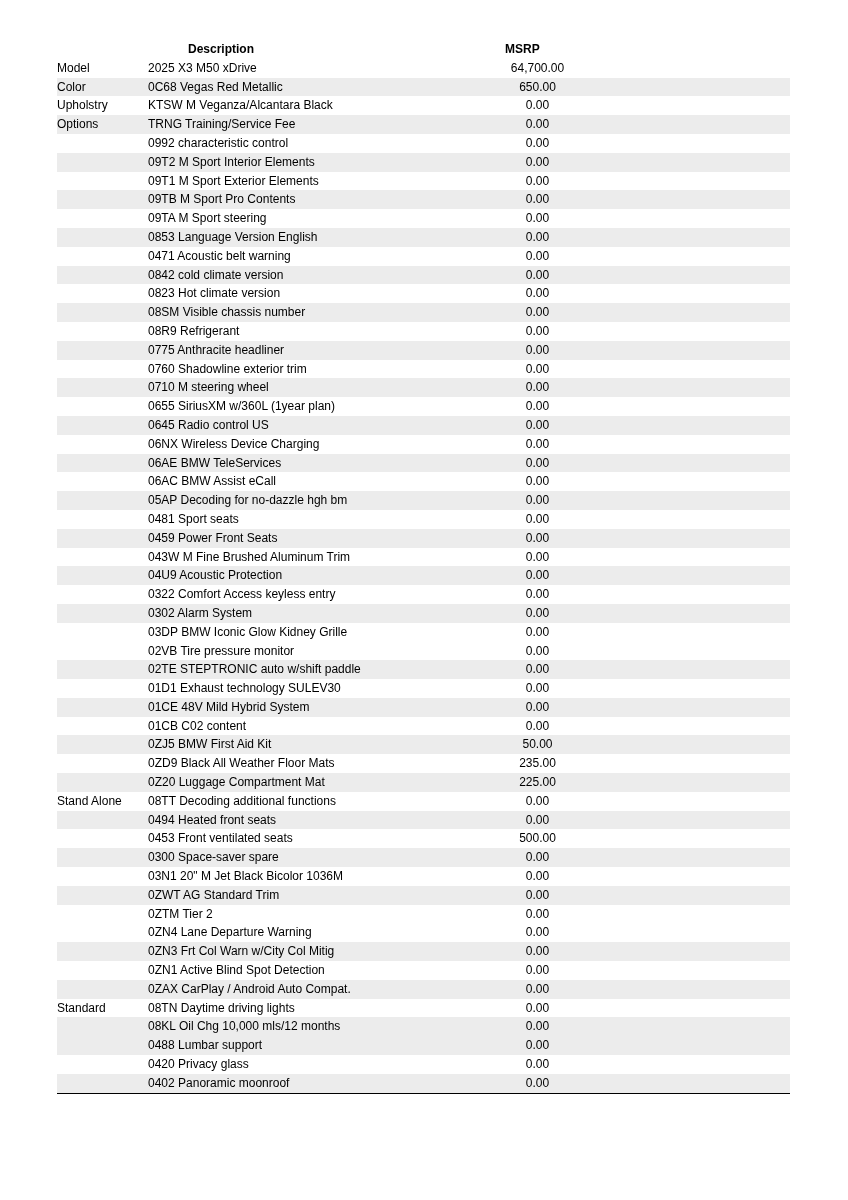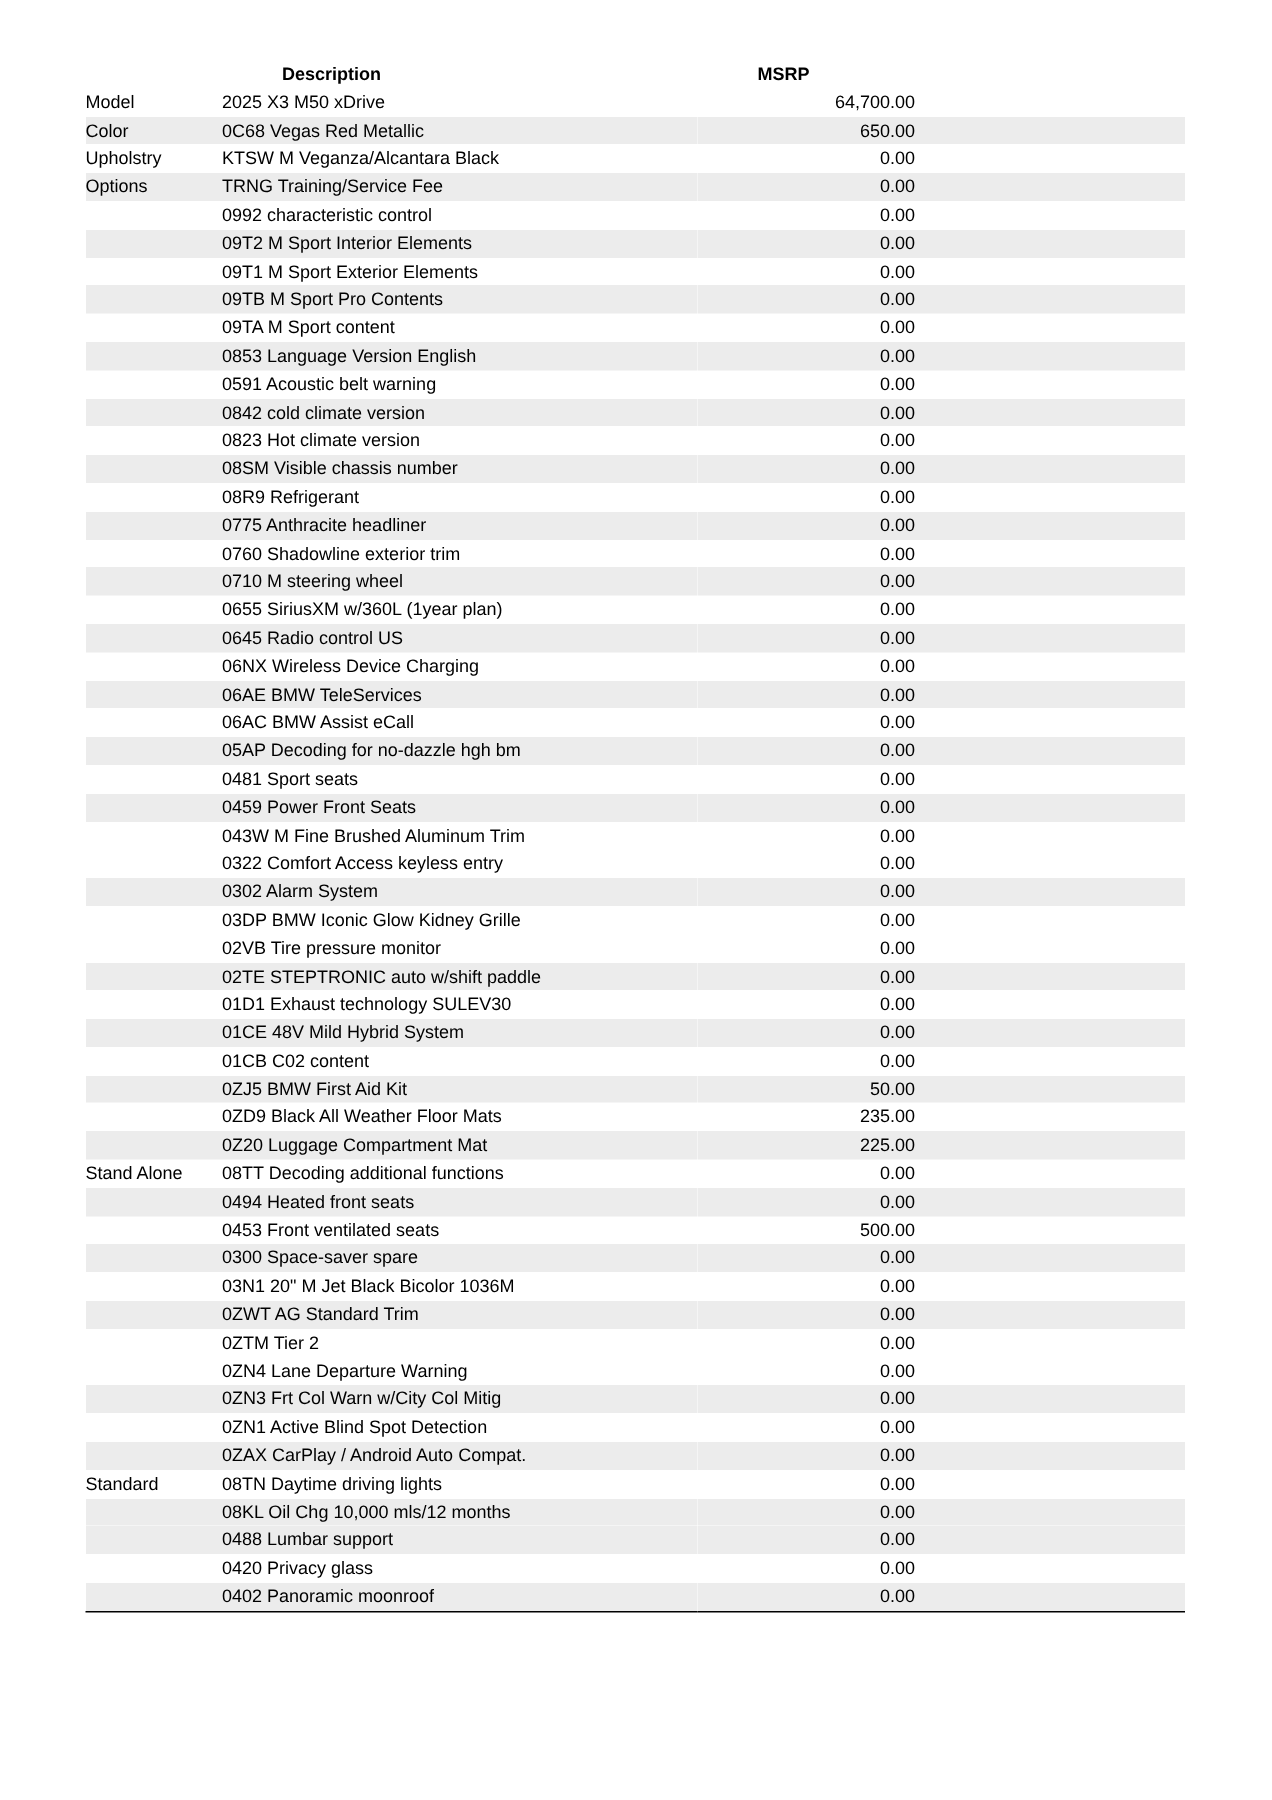--- a/index.html
+++ b/index.html
@@ -34,21 +34,21 @@
     white-space: nowrap;
     overflow: hidden;
     vertical-align: middle;
   }
   table.spec thead th {
     font-weight: bold;
     text-align: left;
     padding-left: 40px;
   }
   td.cat, th.cat { padding-left: 5px; }
-  td.msrp, th.msrp { text-align: right; }
+  td.msrp, th.msrp { text-align: center; }
   tr.shaded { background: var(--row-shade, #ececec); }
 </style>
 </head>
 <body>
 
 <div class="page">
   <table class="spec">
     <colgroup>
       <col style="width:91px">
       <col style="width:317px">
@@ -107,33 +107,33 @@
     <td class="filler"></td>
   </tr>
         <tr class="shaded">
     <td class="cat"></td>
     <td class="desc">09TB M Sport Pro Contents</td>
     <td class="msrp">0.00</td>
     <td class="filler"></td>
   </tr>
         <tr>
     <td class="cat"></td>
-    <td class="desc">09TA M Sport content</td>
+    <td class="desc">09TA M Sport steering</td>
     <td class="msrp">0.00</td>
     <td class="filler"></td>
   </tr>
         <tr class="shaded">
     <td class="cat"></td>
     <td class="desc">0853 Language Version English</td>
     <td class="msrp">0.00</td>
     <td class="filler"></td>
   </tr>
         <tr>
     <td class="cat"></td>
-    <td class="desc">0591 Acoustic belt warning</td>
+    <td class="desc">0471 Acoustic belt warning</td>
     <td class="msrp">0.00</td>
     <td class="filler"></td>
   </tr>
         <tr class="shaded">
     <td class="cat"></td>
     <td class="desc">0842 cold climate version</td>
     <td class="msrp">0.00</td>
     <td class="filler"></td>
   </tr>
         <tr>
@@ -216,20 +216,26 @@
   </tr>
         <tr class="shaded">
     <td class="cat"></td>
     <td class="desc">0459 Power Front Seats</td>
     <td class="msrp">0.00</td>
     <td class="filler"></td>
   </tr>
         <tr>
     <td class="cat"></td>
     <td class="desc">043W M Fine Brushed Aluminum Trim</td>
+    <td class="msrp">0.00</td>
+    <td class="filler"></td>
+  </tr>
+        <tr class="shaded">
+    <td class="cat"></td>
+    <td class="desc">04U9 Acoustic Protection</td>
     <td class="msrp">0.00</td>
     <td class="filler"></td>
   </tr>
         <tr>
     <td class="cat"></td>
     <td class="desc">0322 Comfort Access keyless entry</td>
     <td class="msrp">0.00</td>
     <td class="filler"></td>
   </tr>
         <tr class="shaded">

